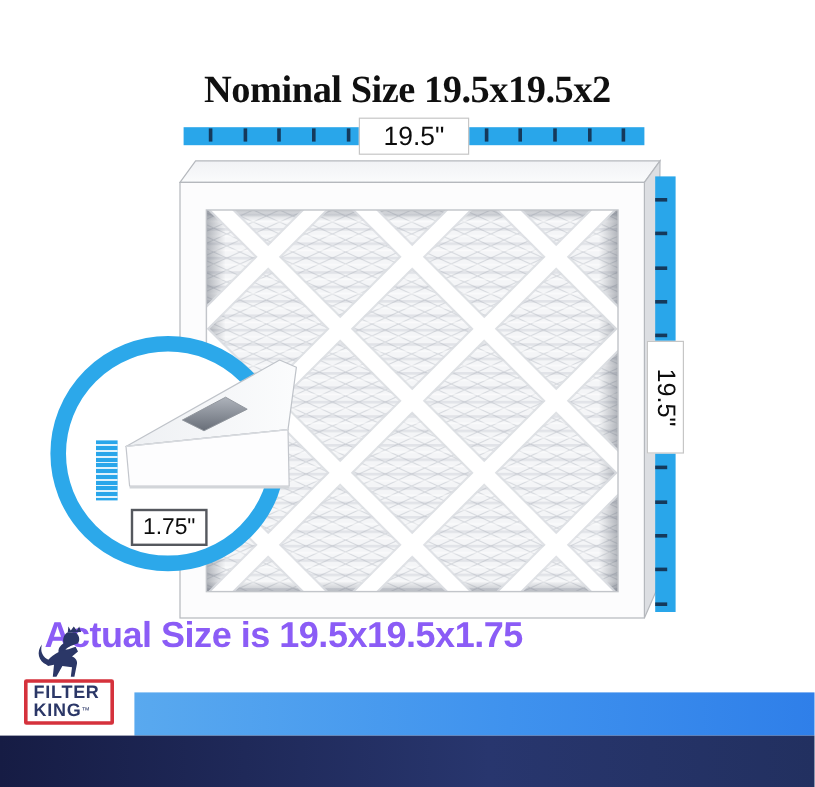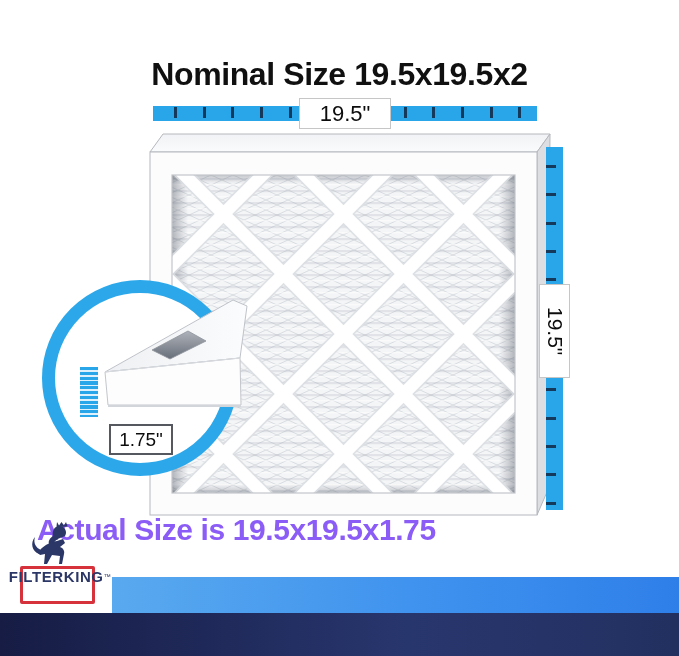--- a/index.html
+++ b/index.html
@@ -9,21 +9,21 @@
   }
   .abs{position:absolute;}
 
   
   .page-title{
     top:1px;left:0;width:679px;text-align:center;
     font-size:37px;font-weight:700;letter-spacing:-0.8px;color:#479FE6;z-index:6;
   }
   .nominal{
     top:56px;left:0;width:679px;text-align:center;
-    font-size:32px;font-weight:700;letter-spacing:-0.4px;color:#101010;z-index:6;
+    font-size:32px;font-weight:700;letter-spacing:-0.4px;color:#101010;z-index:6;font-family:Liberation Serif, serif;
   }
   .actual{
     top:513px;left:0;width:679px;
     font-size:30px;font-weight:700;letter-spacing:-0.4px;color:#8b5cf6;z-index:6;padding-left:37px;
   }
 
   
   .h-ruler{left:153px;top:106px;width:384px;height:15px;background:#29A6EA;z-index:3;}
   .h-ruler .tick{position:absolute;top:1px;width:3px;height:11px;background:#15395B;}
   .v-ruler{left:546px;top:147px;width:17px;height:363px;background:#29A6EA;z-index:3;}
@@ -50,21 +50,21 @@
   .mini-ruler{
     left:80px;top:367px;width:18px;height:50px;z-index:3;background:#29A6EA;
     background-image:repeating-linear-gradient(180deg,rgba(255,255,255,0) 0 3.2px,rgba(255,255,255,0.85) 3.2px 4.8px);
   }
 
   
   .lion-svg{left:26px;top:521px;z-index:6;}
   .logo-box{
     left:20px;top:566px;width:75px;height:38px;box-sizing:border-box;
     border:3px solid #D5323C;border-radius:2px;background:#fff;z-index:6;
-    display:flex;flex-direction:row;justify-content:center;padding-left:5px;
+    display:flex;flex-direction:column;justify-content:center;padding-left:5px;
   }
   .logo-box .line{font-size:15px;font-weight:700;letter-spacing:0.6px;line-height:15px;color:#2B3767;}
   .logo-box .tm{font-size:7px;vertical-align:top;font-weight:400;}
 
   
   .bar-light{left:112px;top:577px;width:567px;height:36px;z-index:5;
     background:linear-gradient(90deg,#59A9EF 0%,#3f92ee 55%,#2F7FE9 100%);}
   .bar-navy{left:0;top:613px;width:679px;height:43px;z-index:5;
     background:linear-gradient(90deg,#161C44 0%,#28366E 60%,#223060 100%);}
 </style>

